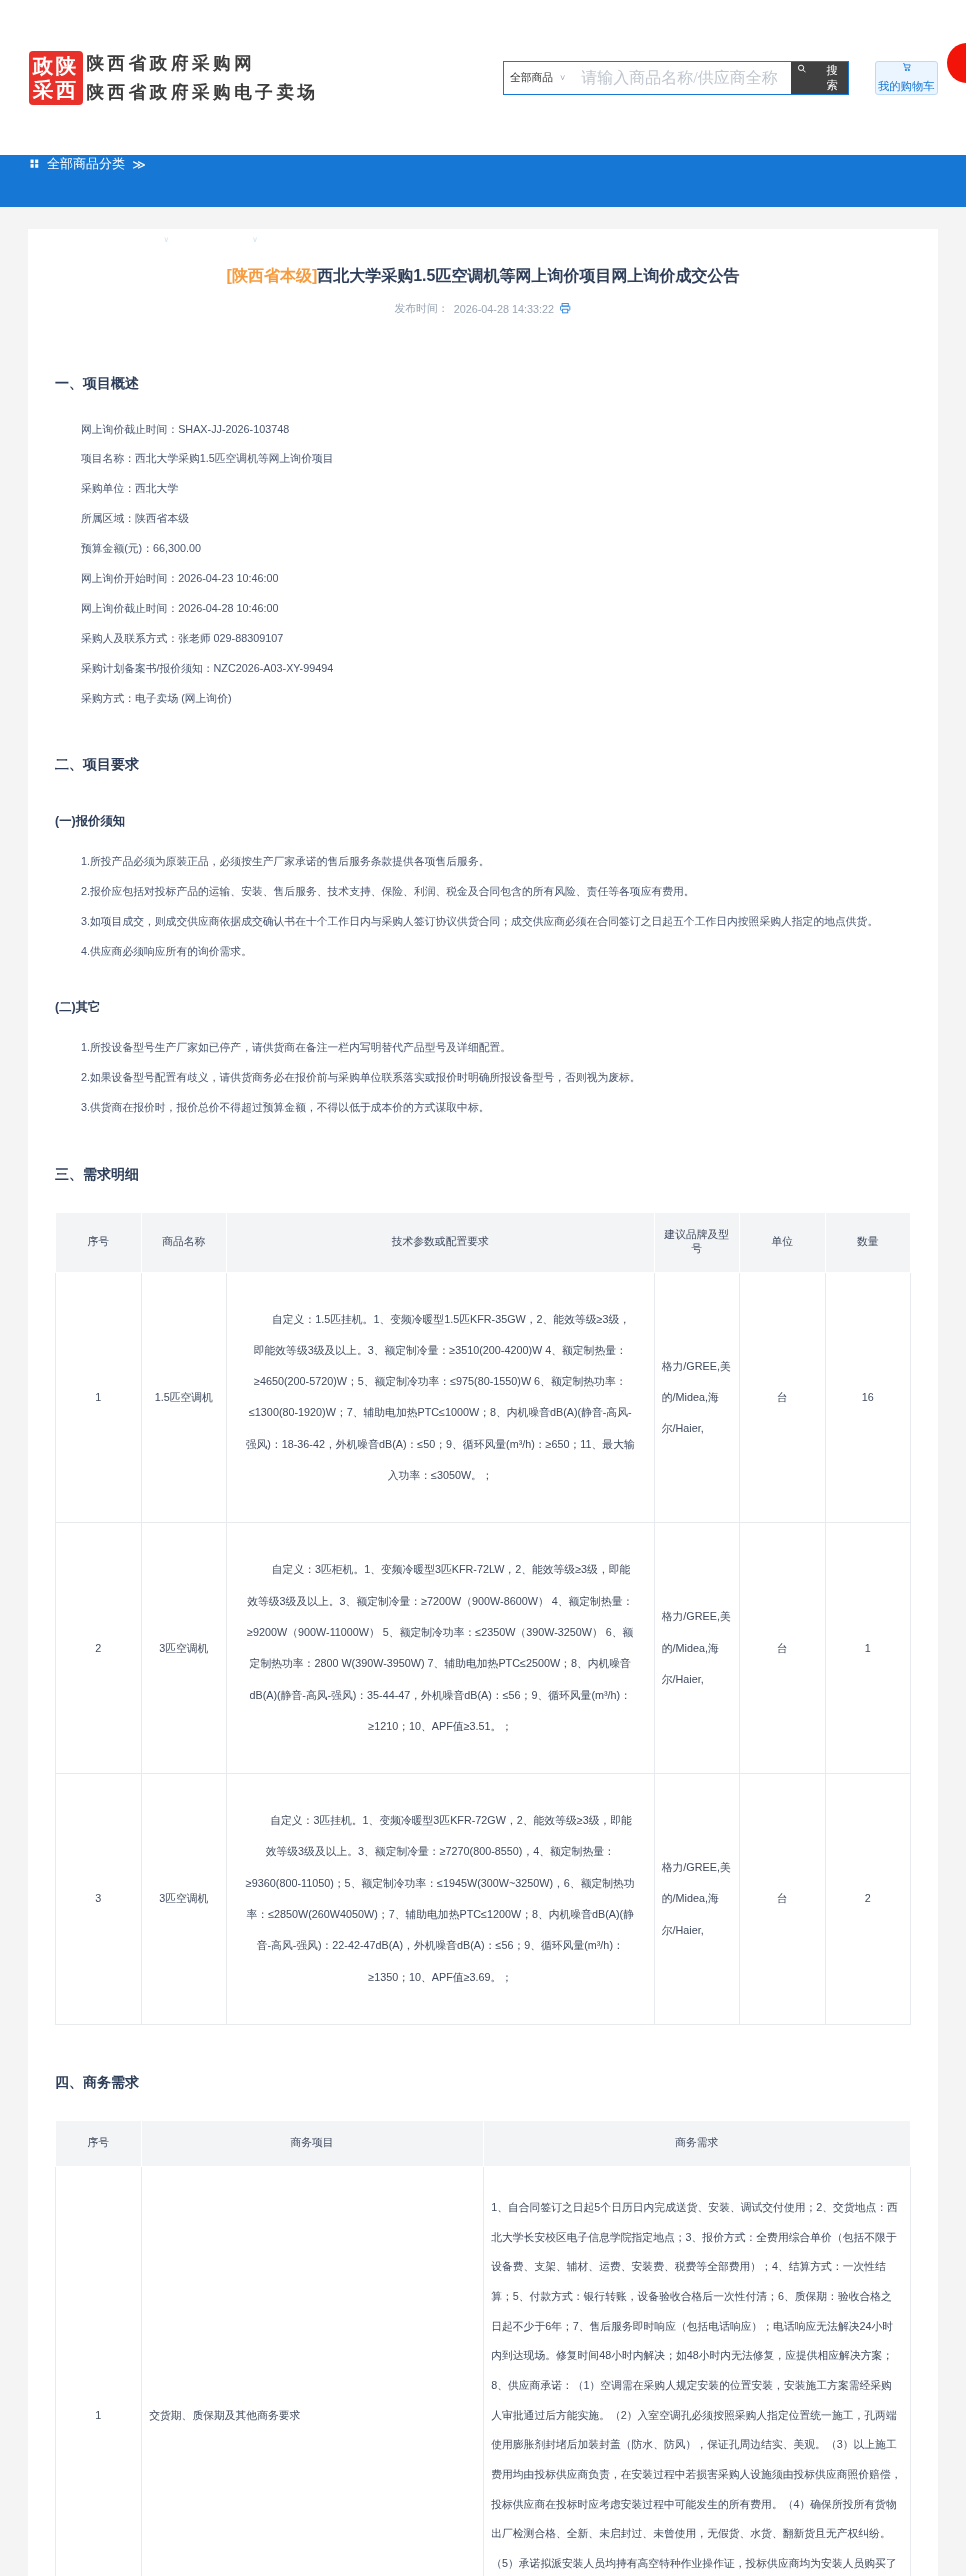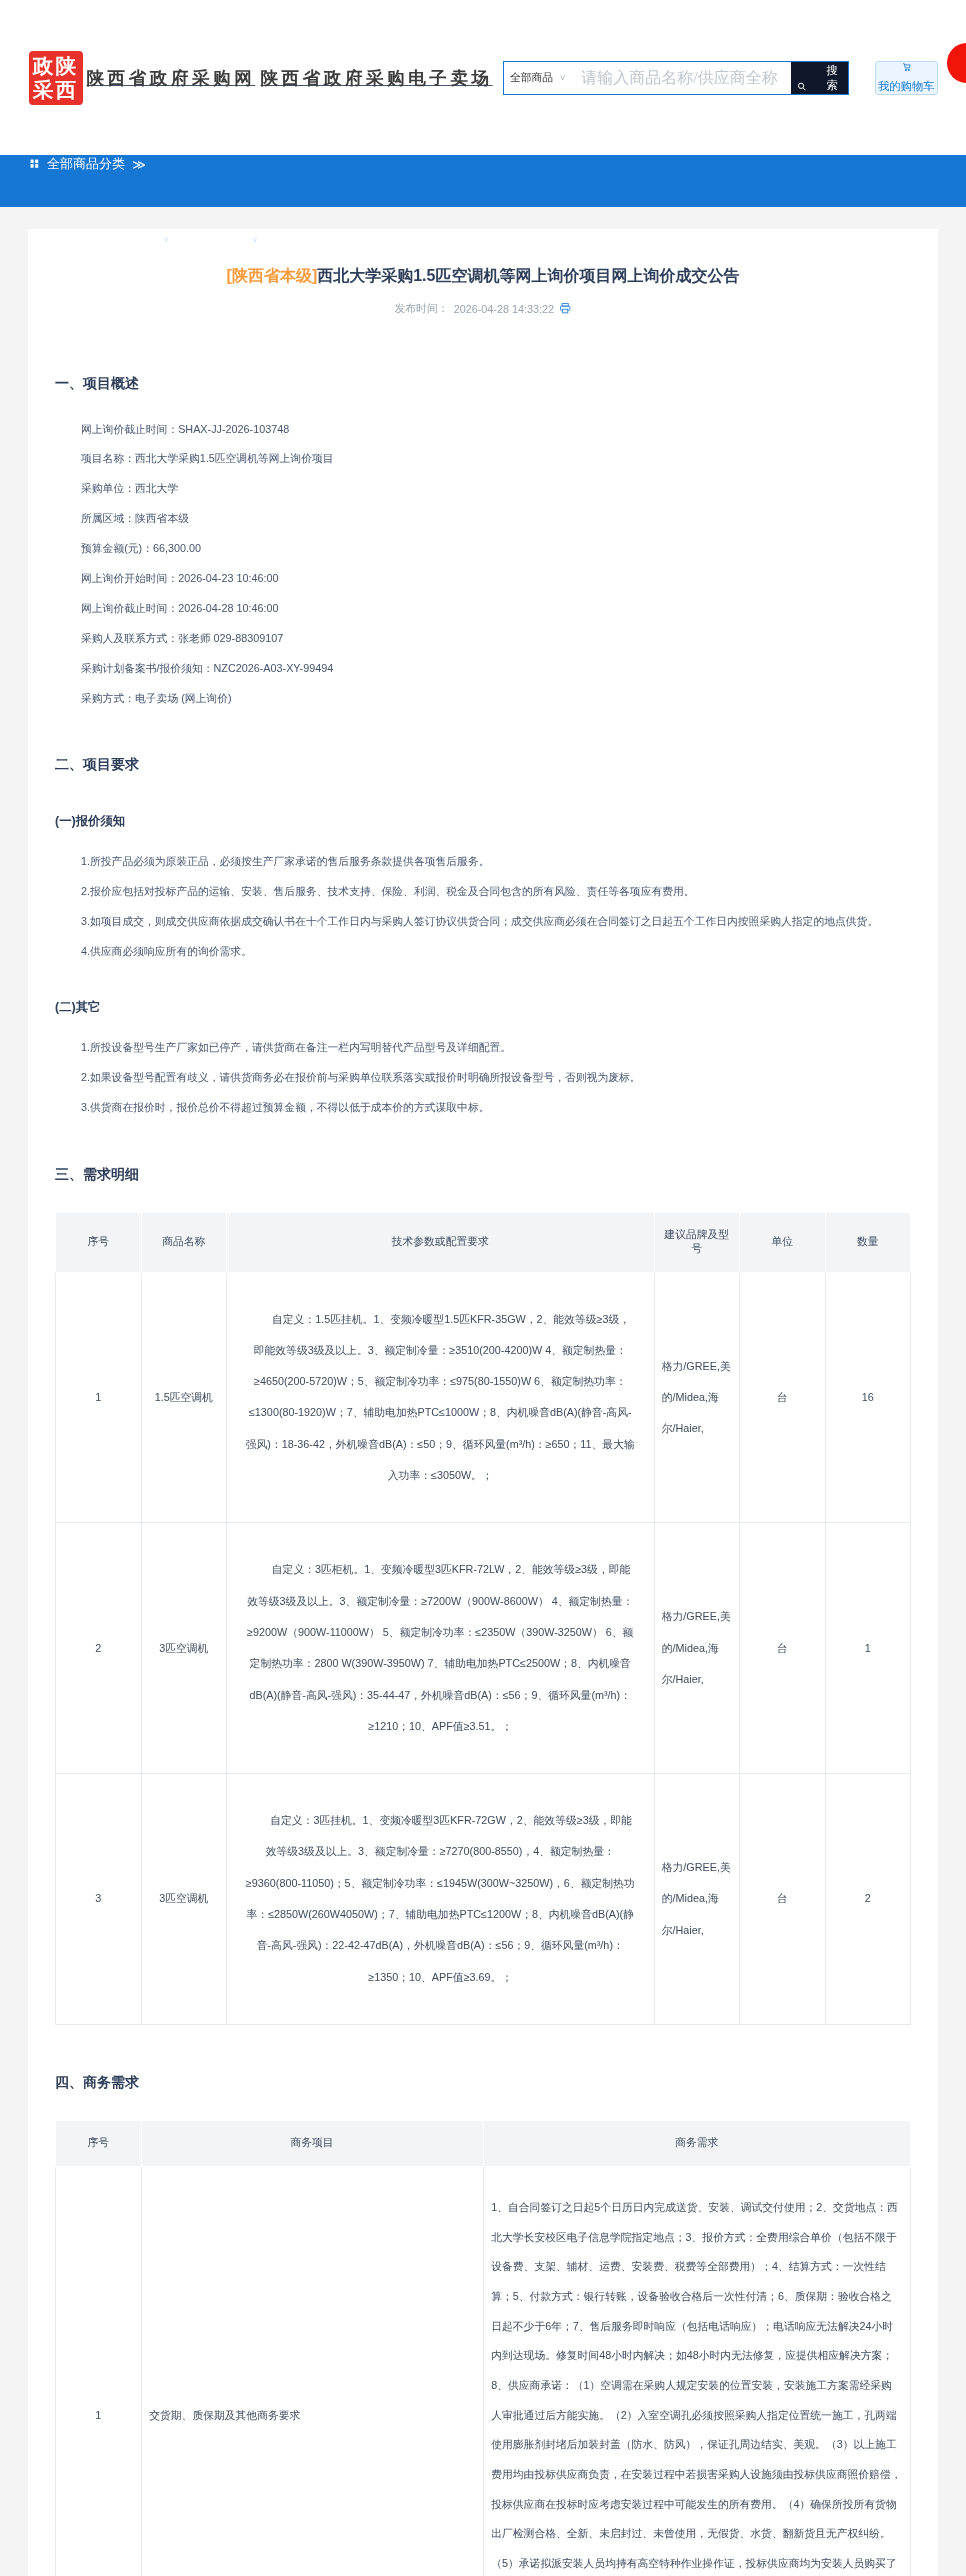--- a/index.html
+++ b/index.html
@@ -16,41 +16,41 @@
   .topbar-inner {
     width:909px; margin:0 auto; height:100%;
     display:flex; align-items:center; justify-content:space-between;
   }
   .brand { display:flex; align-items:center; gap:4px; }
   .logo {
     width:54px; height:54px; background:#e8312a; border-radius:4.1px;
     display:flex; flex-direction:column; align-items:center; justify-content:center;
     color:#fff; font-weight:700; font-size:20.6px; line-height:1.15; letter-spacing:2.1px;
   }
-  .brand-text { display:flex; flex-direction:row; gap:5.2px;text-decoration:underline; }
+  .brand-text { display:flex; flex-direction:column; gap:5.2px; }
   .site-title, .site-subtitle {
     font-size:17.5px; font-weight:700; color:#3c3c3c; letter-spacing:3.6px;
   }
   .search-area { display:flex; align-items:center; gap:26px;font-family:Liberation Serif, serif; }
   .search-box {
     display:flex; align-items:stretch; height:34px; border:1px solid #1677d4; background:#fff; width:346px;
   }
   .search-cat {
     width:78px; display:flex; align-items:center; justify-content:center; gap:6.2px;
     font-size:10.8px; color:#333; cursor:pointer; background:#fff;
   }
   .search-cat .chev { color:#9aa3b0; font-size:8.2px; }
   .search-input {
     flex:1; border:none; outline:none; font-size:16px; padding:0 9.3px;
     font-family:inherit; color:#333;
   }
   .search-input::placeholder { color:#bfc6cf; }
   .search-btn {
-    width:64px; border:none; background:#0f172a; color:#fff; font-size:11.3px;
-    display:flex; align-items:flex-end; justify-content:center; gap:16px; cursor:pointer;
+    width:64px; border:none; background:#404040; color:#fff; font-size:11.3px;
+    display:flex; align-items:flex-start; justify-content:center; gap:16px; cursor:pointer;
     font-family:inherit;
   }
   .cart-btn {
     height:34px; padding:0 2px; background:#eaf5ff; border:0.5px solid #bddaf5; border-radius:3.1px;
     color:#1677d4; font-size:11.3px; display:flex; align-items:center; gap:7.2px; cursor:pointer;
     font-family:inherit;
     flex-direction:column;
   }
   .float-red {
     position:absolute; right:-20.6px; top:43px; width:40px; height:40px;

